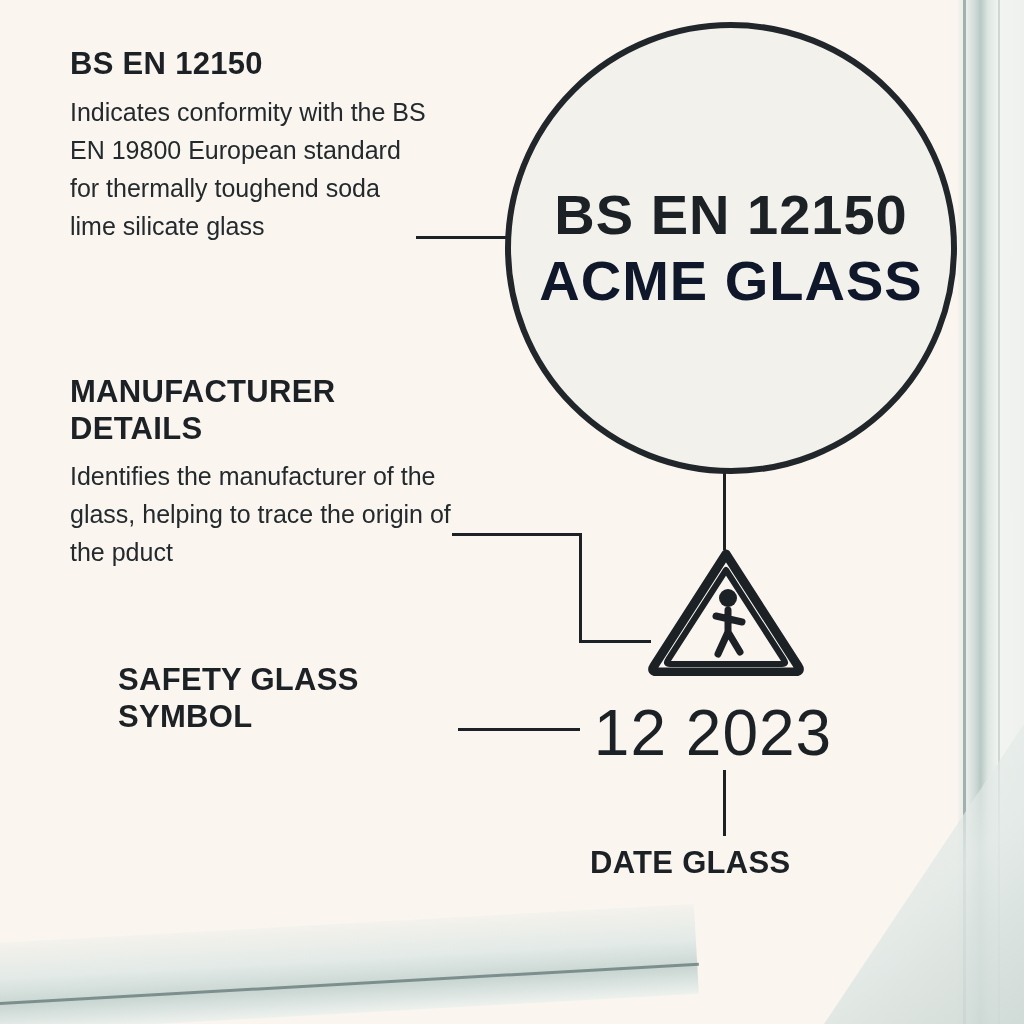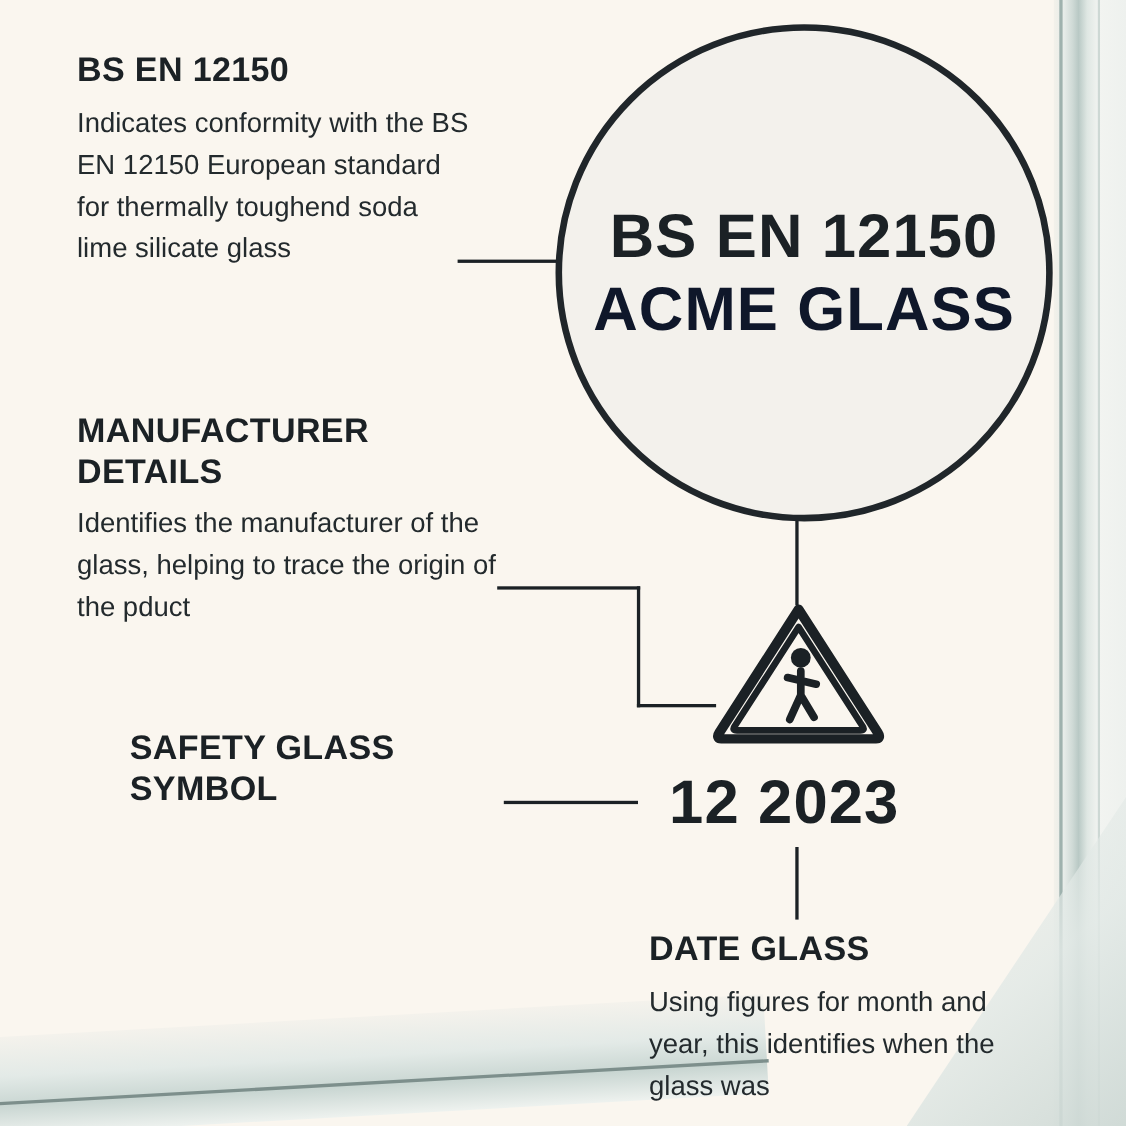--- a/index.html
+++ b/index.html
@@ -144,22 +144,22 @@
     width: 156px;
     height: 130px;
   }
 
   .date-code {
     position: absolute;
     left: 588px;
     top: 696px;
     width: 250px;
     text-align: center;
-    font-size: 56px;
-    font-weight: 700;
+    font-size: 64px;
+    font-weight: 400;
     letter-spacing: 1px;
     color: #1b2125;
   }
 
   
   .leader { position: absolute; background: #1b2125; }
   .ln-std-h   { left: 416px; top: 236px; width: 94px; height: 3px; }
   .ln-man-h1  { left: 452px; top: 533px; width: 130px; height: 3px; }
   .ln-man-v   { left: 579px; top: 533px; width: 3px; height: 110px; }
   .ln-man-h2  { left: 579px; top: 640px; width: 72px; height: 3px; }
@@ -198,30 +198,29 @@
       <path d="M78 24 L136 114 Q139 118 134 118 L22 118 Q17 118 20 114 Z" fill="none" stroke="#1b2125" stroke-width="6" stroke-linejoin="round"></path>
       <circle cx="80" cy="52" r="9" fill="#1b2125"></circle>
       <path d="M80 64 L80 86 M80 86 L70 108 M80 86 L92 106 M68 70 L94 76" stroke="#1b2125" stroke-width="7" stroke-linecap="round" fill="none"></path>
     </svg>
   </div>
 
   <div class="date-code">12 2023</div>
 
   <div class="block" id="block-standard">
     <h2>BS EN 12150</h2>
-    <p>Indicates conformity with the BS EN 12150 European standard for thermally toughend soda lime silicate glass</p>
+    <p>Indicates conformity with the BS EN 19800 European standard for thermally toughend soda lime silicate glass</p>
   </div>
 
   <div class="block" id="block-manufacturer">
     <h2>MANUFACTURER DETAILS</h2>
     <p>Identifies the manufacturer of the glass, helping to trace the origin of the pduct</p>
   </div>
 
   <div class="block" id="block-safety">
     <h2>SAFETY GLASS SYMBOL</h2>
   </div>
 
   <div class="block" id="block-date">
     <h2>DATE GLASS</h2>
-    <p>Using figures for month and year, this identifies when the glass was</p>
   </div>
 
 </div>
 
 </body></html>

